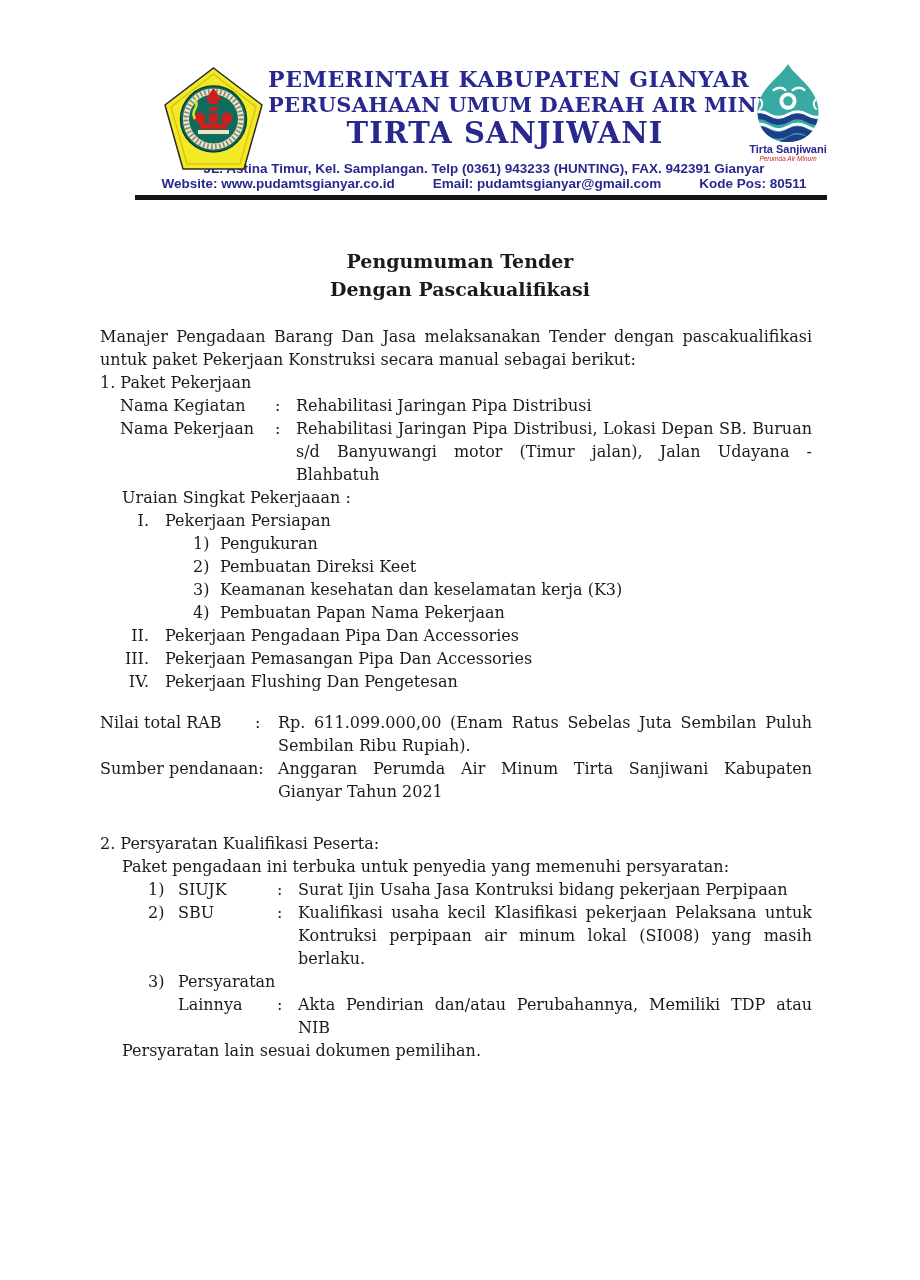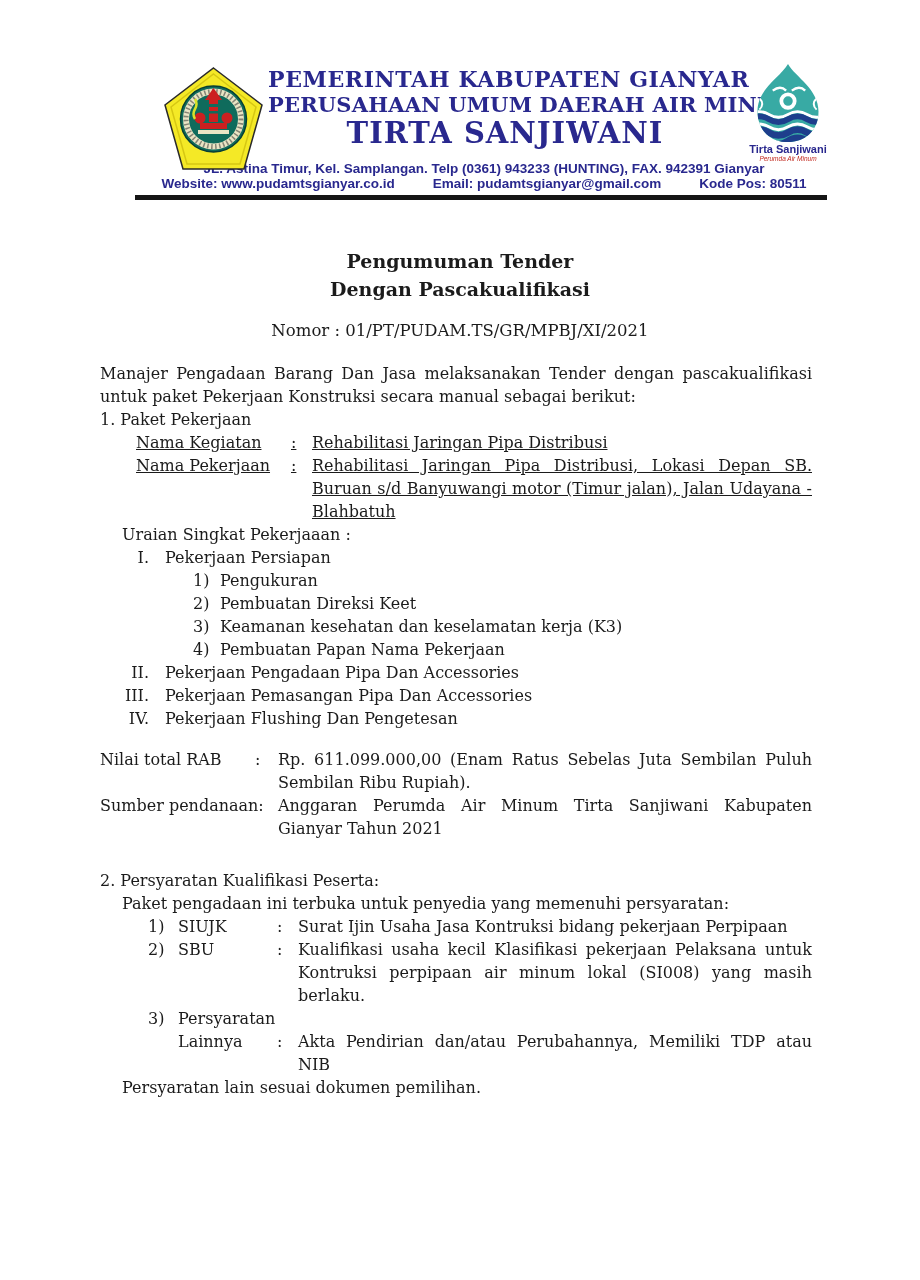--- a/index.html
+++ b/index.html
@@ -37,21 +37,21 @@
   .divider { margin-left:135px; margin-top:4px; width:692px;
     border-top:3px solid #151515; border-bottom:2px solid #151515; height:5px; }
   
   .title-block { margin-top:47px; text-align:center; font-weight:bold;
     font-size:19px; line-height:28px; }
   .number-line { margin-top:18px; text-align:center; font-size:16.5px; }
   .content { padding:0 108px 0 100px; font-size:16px; line-height:23px; }
   .intro { margin-top:22px; text-align:justify; }
   .sec-heading { }
   .indent1 { margin-left:22px; }
-  .kv { display:flex; margin-left:36px;text-decoration:underline; }
+  .kv { display:flex; margin-left:20px; }
   .kv-label { width:155px; flex:none; }
   .kv-colon { width:21px; flex:none; }
   .kv-value { flex:1; text-align:justify; }
   .work-row { display:flex; }
   .work-num { width:49px; flex:none; text-align:right; }
   .work-text { margin-left:16px;text-align:center; }
   .sub-row { display:flex; margin-left:93px; }
   .sub-num { width:27px; flex:none; }
   .budget { margin-top:18px; }
   .budget-row { display:flex; }
@@ -129,21 +129,20 @@
     </div>
 
     <div class="divider"></div>
   </div>
 
   <div class="title-block">
     <div>Pengumuman Tender</div>
     <div>Dengan Pascakualifikasi</div>
   </div>
 
-  <div class="number-line">Nomor : 01/PT/PUDAM.TS/GR/MPBJ/XI/2021</div>
 
   <div class="content">
 
     <p class="intro">Manajer Pengadaan Barang Dan Jasa  melaksanakan Tender dengan pascakualifikasi untuk paket Pekerjaan Konstruksi secara manual sebagai berikut:</p>
 
     <div class="sec-heading">1. Paket Pekerjaan</div>
 
     <div class="kv">
       <span class="kv-label">Nama Kegiatan</span>
       <span class="kv-colon">:</span>

